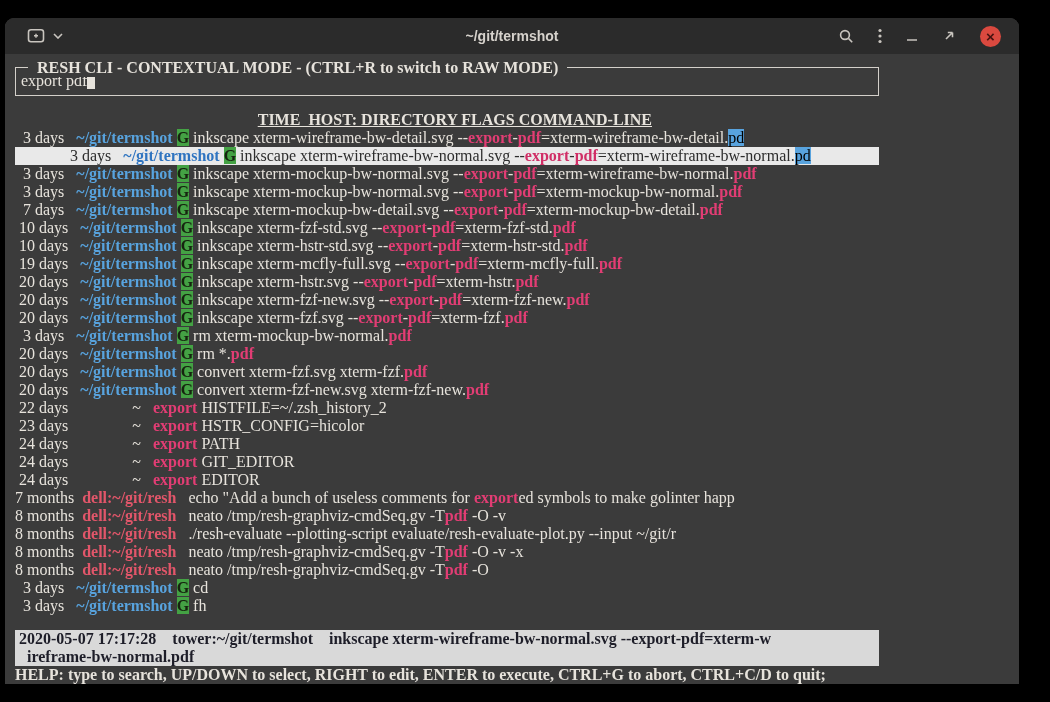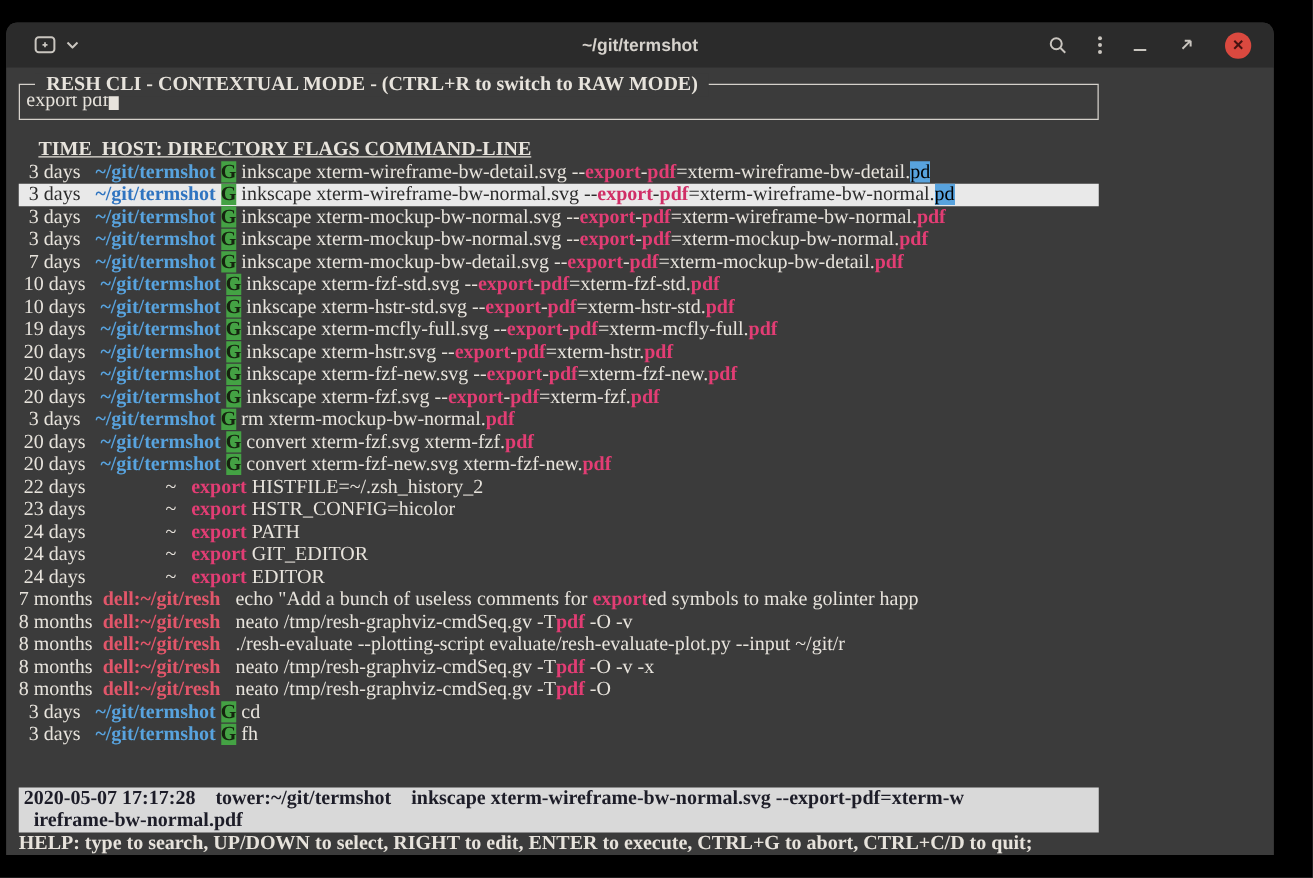--- a/index.html
+++ b/index.html
@@ -32,31 +32,31 @@
   .screen{margin:0 10px;width:108ch;height:100%;display:flex;flex-direction:column;}
   .line{white-space:pre;height:18px;flex:0 0 auto;}
   
   .searchbox{position:relative;flex:0 0 auto;margin-top:13px;height:29px;
     border:1px solid var(--border-light);padding:4px 5px 5px;}
   .legend{position:absolute;top:-9px;left:12px;background:var(--background);
     padding:0 5px;font-weight:bold;white-space:pre;}
   .cursor{display:inline-block;width:1ch;height:16px;background:var(--foreground);
     vertical-align:-3px;}
   
-  .header{margin-top:15px;font-weight:bold;}
+  .header{margin-top:15px;font-weight:bold;text-align:center;}
   .header .u{text-decoration:underline;}
   
   .t{}
   .m{color:var(--match-pink);font-weight:bold;}
   .x{background:var(--accent-blue);color:#000000;}
   .host-blue{color:var(--accent-blue);font-weight:bold;}
   .host-red{color:var(--host-red);font-weight:bold;}
   .host-plain{}
   .flag{background:var(--flag-green);color:#16240f;font-weight:bold;}
-  .row.selected{background:var(--selected-bg);color:var(--selected-fg);}
+  .row.selected{background:var(--selected-bg);color:var(--selected-fg);padding-left:47px;}
   .row.selected .host-blue{color:#2f74c0;}
   .row.selected .m{color:#d02e66;}
   .spacer{flex:1 1 auto;}
   
   .status{flex:0 0 auto;margin-top:10px;background:var(--status-bg);
     color:var(--status-fg);font-weight:bold;}
   .help{font-weight:bold;}
   svg{display:block;}
 </style>
 </head>
@@ -139,20 +139,21 @@
           <div class="line row"><span class="t">  3 days </span><span class="host-blue">  ~/git/termshot</span><span class="t"> </span><span class="flag">G</span><span class="t"> </span><span class="t">inkscape xterm-mockup-bw-normal.svg --</span><span class="m">export</span><span class="t">-</span><span class="m">pdf</span><span class="t">=xterm-wireframe-bw-normal.</span><span class="m">pdf</span></div>
           <div class="line row"><span class="t">  3 days </span><span class="host-blue">  ~/git/termshot</span><span class="t"> </span><span class="flag">G</span><span class="t"> </span><span class="t">inkscape xterm-mockup-bw-normal.svg --</span><span class="m">export</span><span class="t">-</span><span class="m">pdf</span><span class="t">=xterm-mockup-bw-normal.</span><span class="m">pdf</span></div>
           <div class="line row"><span class="t">  7 days </span><span class="host-blue">  ~/git/termshot</span><span class="t"> </span><span class="flag">G</span><span class="t"> </span><span class="t">inkscape xterm-mockup-bw-detail.svg --</span><span class="m">export</span><span class="t">-</span><span class="m">pdf</span><span class="t">=xterm-mockup-bw-detail.</span><span class="m">pdf</span></div>
           <div class="line row"><span class="t"> 10 days </span><span class="host-blue">  ~/git/termshot</span><span class="t"> </span><span class="flag">G</span><span class="t"> </span><span class="t">inkscape xterm-fzf-std.svg --</span><span class="m">export</span><span class="t">-</span><span class="m">pdf</span><span class="t">=xterm-fzf-std.</span><span class="m">pdf</span></div>
           <div class="line row"><span class="t"> 10 days </span><span class="host-blue">  ~/git/termshot</span><span class="t"> </span><span class="flag">G</span><span class="t"> </span><span class="t">inkscape xterm-hstr-std.svg --</span><span class="m">export</span><span class="t">-</span><span class="m">pdf</span><span class="t">=xterm-hstr-std.</span><span class="m">pdf</span></div>
           <div class="line row"><span class="t"> 19 days </span><span class="host-blue">  ~/git/termshot</span><span class="t"> </span><span class="flag">G</span><span class="t"> </span><span class="t">inkscape xterm-mcfly-full.svg --</span><span class="m">export</span><span class="t">-</span><span class="m">pdf</span><span class="t">=xterm-mcfly-full.</span><span class="m">pdf</span></div>
           <div class="line row"><span class="t"> 20 days </span><span class="host-blue">  ~/git/termshot</span><span class="t"> </span><span class="flag">G</span><span class="t"> </span><span class="t">inkscape xterm-hstr.svg --</span><span class="m">export</span><span class="t">-</span><span class="m">pdf</span><span class="t">=xterm-hstr.</span><span class="m">pdf</span></div>
           <div class="line row"><span class="t"> 20 days </span><span class="host-blue">  ~/git/termshot</span><span class="t"> </span><span class="flag">G</span><span class="t"> </span><span class="t">inkscape xterm-fzf-new.svg --</span><span class="m">export</span><span class="t">-</span><span class="m">pdf</span><span class="t">=xterm-fzf-new.</span><span class="m">pdf</span></div>
           <div class="line row"><span class="t"> 20 days </span><span class="host-blue">  ~/git/termshot</span><span class="t"> </span><span class="flag">G</span><span class="t"> </span><span class="t">inkscape xterm-fzf.svg --</span><span class="m">export</span><span class="t">-</span><span class="m">pdf</span><span class="t">=xterm-fzf.</span><span class="m">pdf</span></div>
           <div class="line row"><span class="t">  3 days </span><span class="host-blue">  ~/git/termshot</span><span class="t"> </span><span class="flag">G</span><span class="t"> </span><span class="t">rm xterm-mockup-bw-normal.</span><span class="m">pdf</span></div>
+          <div class="line row"><span class="t"> 20 days </span><span class="host-blue">  ~/git/termshot</span><span class="t"> </span><span class="flag">G</span><span class="t"> </span><span class="t">rm *.</span><span class="m">pdf</span></div>
           <div class="line row"><span class="t"> 20 days </span><span class="host-blue">  ~/git/termshot</span><span class="t"> </span><span class="flag">G</span><span class="t"> </span><span class="t">convert xterm-fzf.svg xterm-fzf.</span><span class="m">pdf</span></div>
           <div class="line row"><span class="t"> 20 days </span><span class="host-blue">  ~/git/termshot</span><span class="t"> </span><span class="flag">G</span><span class="t"> </span><span class="t">convert xterm-fzf-new.svg xterm-fzf-new.</span><span class="m">pdf</span></div>
           <div class="line row"><span class="t"> 22 days </span><span class="host-plain">               ~</span><span class="t"> </span><span class="t"> </span><span class="t"> </span><span class="m">export</span><span class="t"> HISTFILE=~/.zsh_history_2</span></div>
           <div class="line row"><span class="t"> 23 days </span><span class="host-plain">               ~</span><span class="t"> </span><span class="t"> </span><span class="t"> </span><span class="m">export</span><span class="t"> HSTR_CONFIG=hicolor</span></div>
           <div class="line row"><span class="t"> 24 days </span><span class="host-plain">               ~</span><span class="t"> </span><span class="t"> </span><span class="t"> </span><span class="m">export</span><span class="t"> PATH</span></div>
           <div class="line row"><span class="t"> 24 days </span><span class="host-plain">               ~</span><span class="t"> </span><span class="t"> </span><span class="t"> </span><span class="m">export</span><span class="t"> GIT_EDITOR</span></div>
           <div class="line row"><span class="t"> 24 days </span><span class="host-plain">               ~</span><span class="t"> </span><span class="t"> </span><span class="t"> </span><span class="m">export</span><span class="t"> EDITOR</span></div>
           <div class="line row"><span class="t">7 months </span><span class="host-red"> dell:~/git/resh</span><span class="t"> </span><span class="t"> </span><span class="t"> </span><span class="t">echo "Add a bunch of useless comments for </span><span class="m">export</span><span class="t">ed symbols to make golinter happ</span></div>
           <div class="line row"><span class="t">8 months </span><span class="host-red"> dell:~/git/resh</span><span class="t"> </span><span class="t"> </span><span class="t"> </span><span class="t">neato /tmp/resh-graphviz-cmdSeq.gv -T</span><span class="m">pdf</span><span class="t"> -O -v</span></div>
           <div class="line row"><span class="t">8 months </span><span class="host-red"> dell:~/git/resh</span><span class="t"> </span><span class="t"> </span><span class="t"> </span><span class="t">./resh-evaluate --plotting-script evaluate/resh-evaluate-plot.py --input ~/git/r</span></div>

